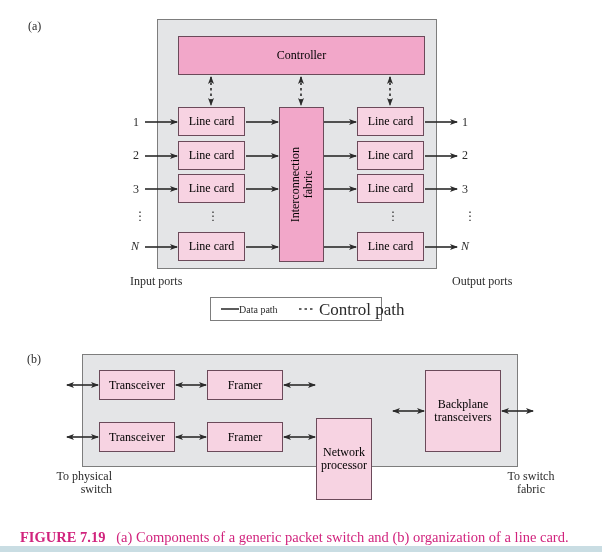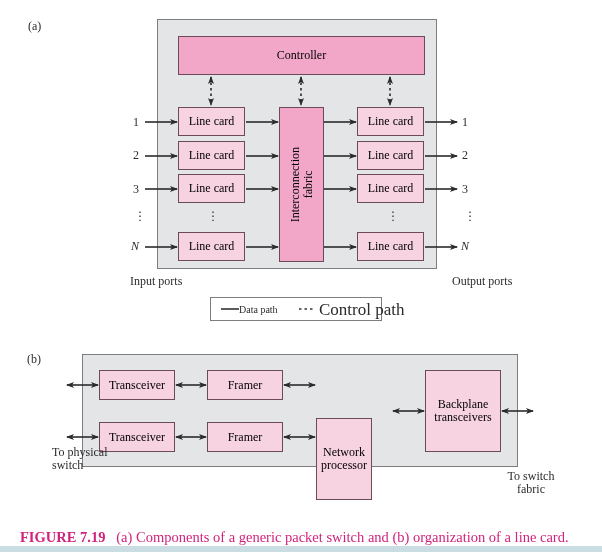--- a/index.html
+++ b/index.html
@@ -107,21 +107,21 @@
     <span>Framer</span>
   </div>
 
 <div class="box light" style="left:316px;top:370px;width:56px;height:82px;margin-top:48px;">
   <span><span>Network</span><br><span>processor</span></span>
 </div>
 <div class="box light" style="left:425px;top:370px;width:76px;height:82px;">
   <span><span>Backplane</span><br><span>transceivers</span></span>
 </div>
 
-<div class="lbl" style="left:52px;top:446px;text-align:left;width:60px;">
+<div class="lbl" style="left:52px;top:470px;text-align:right;width:60px;">
   <span>To physical</span><br><span>switch</span>
 </div>
 <div class="lbl" style="left:506px;top:470px;text-align:center;width:50px;">
   <span>To switch</span><br><span>fabric</span>
 </div>
 
 <svg class="overlay" width="602" height="552">
   <defs>
     <marker id="ah" markerWidth="8" markerHeight="6" refX="7" refY="3" orient="auto" markerUnits="userSpaceOnUse">
       <path d="M0,0 L8,3 L0,6 L2,3 Z" fill="#2b2b2b"></path>

